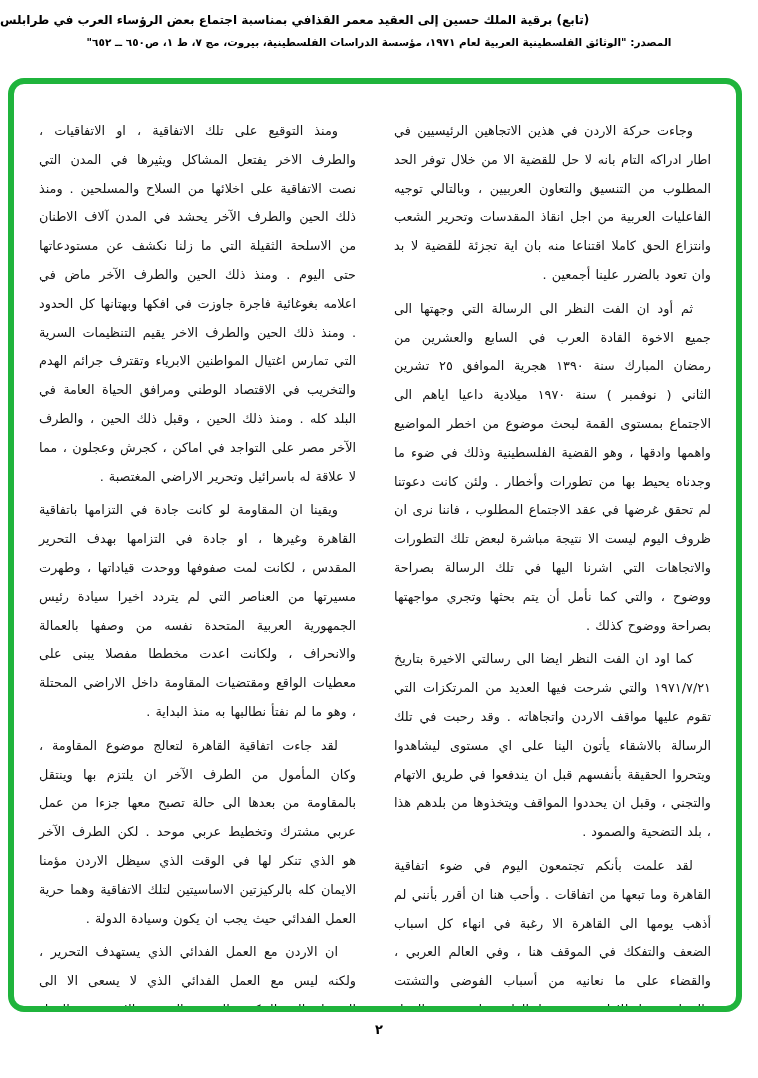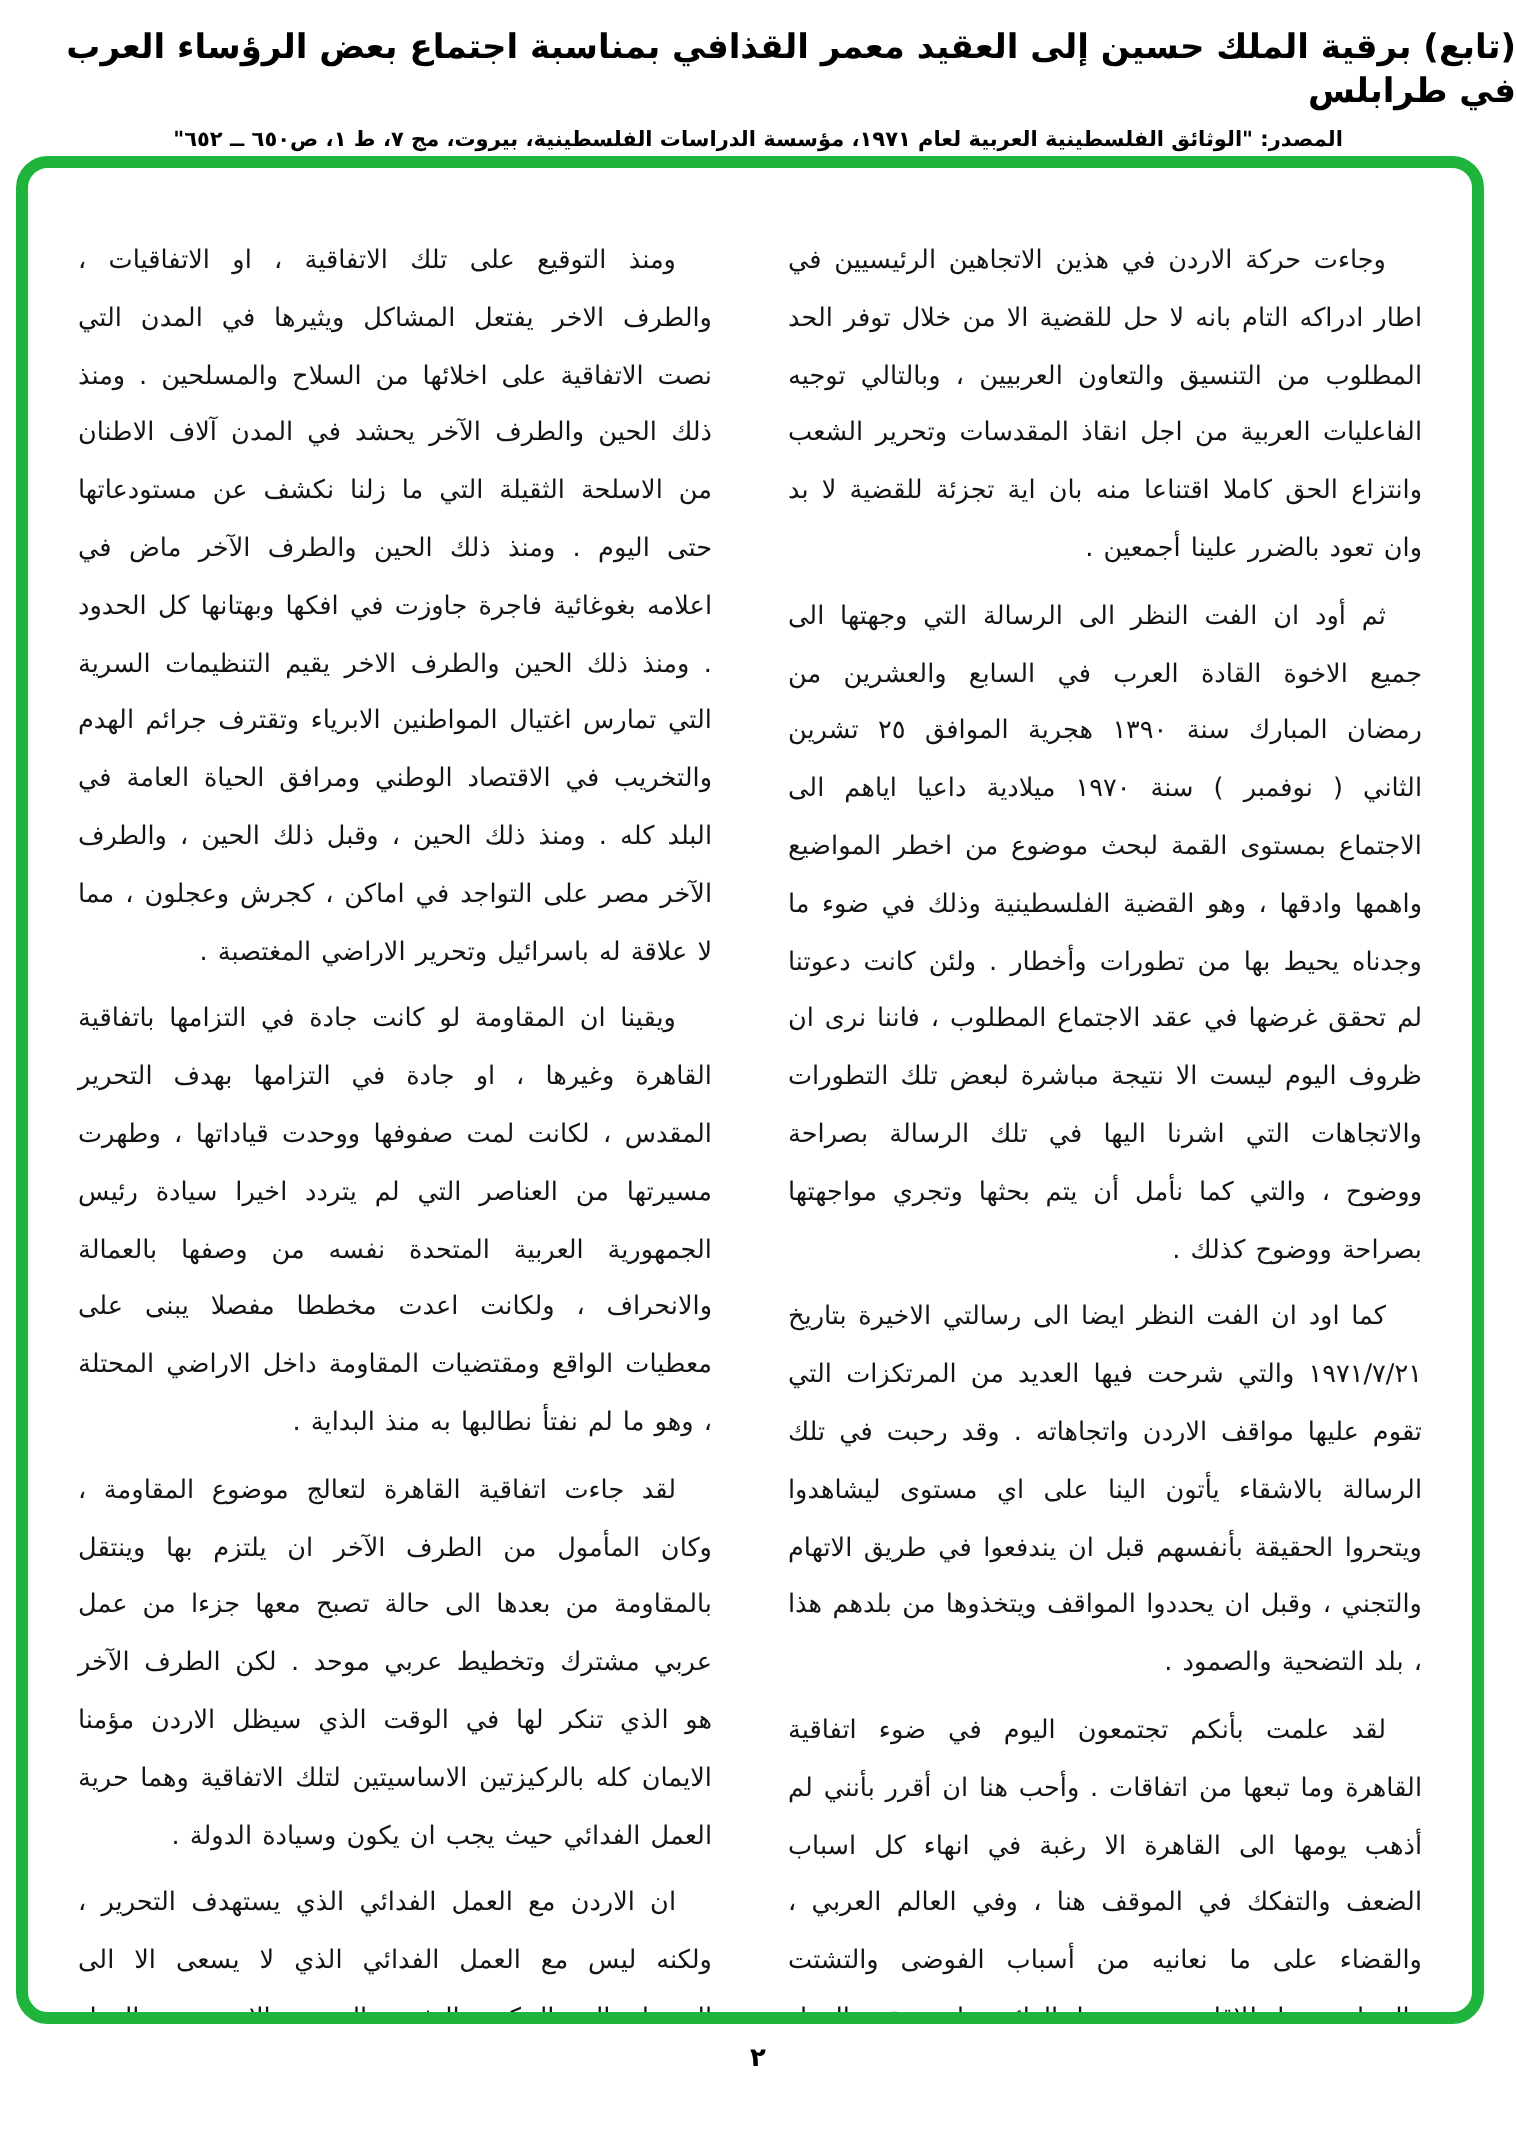--- a/index.html
+++ b/index.html
@@ -7,23 +7,23 @@
     padding: 0;
     background: #ffffff;
     width: 758px;
     height: 1078px;
     font-family: "DejaVu Sans", sans-serif;
     position: relative;
     overflow: hidden;
   }
   .page-title {
     direction: rtl;
-    text-align: right;
+    text-align: left;
     font-weight: bold;
-    font-size: 17px;
+    font-size: 12px;
     color: #000;
     margin: 0;
     padding-top: 13px;
     line-height: 1.3;
   }
   .source-line {
     direction: rtl;
     text-align: center;
     font-weight: bold;
     font-size: 10.5px;

